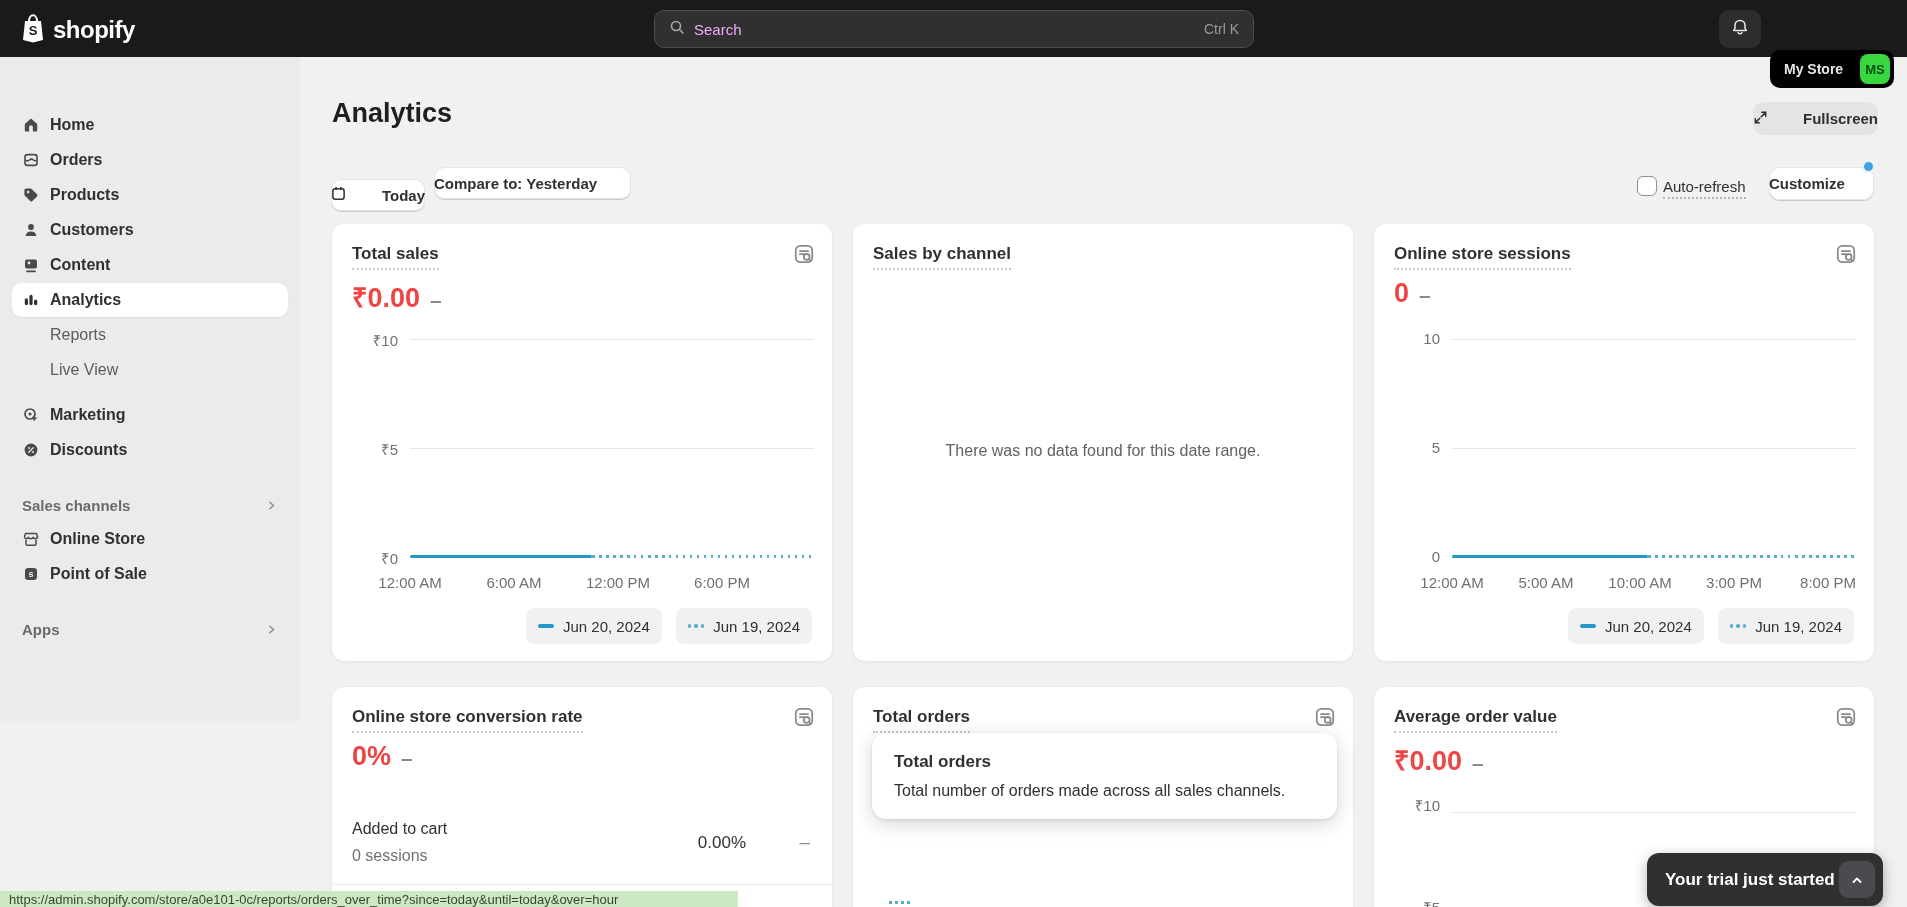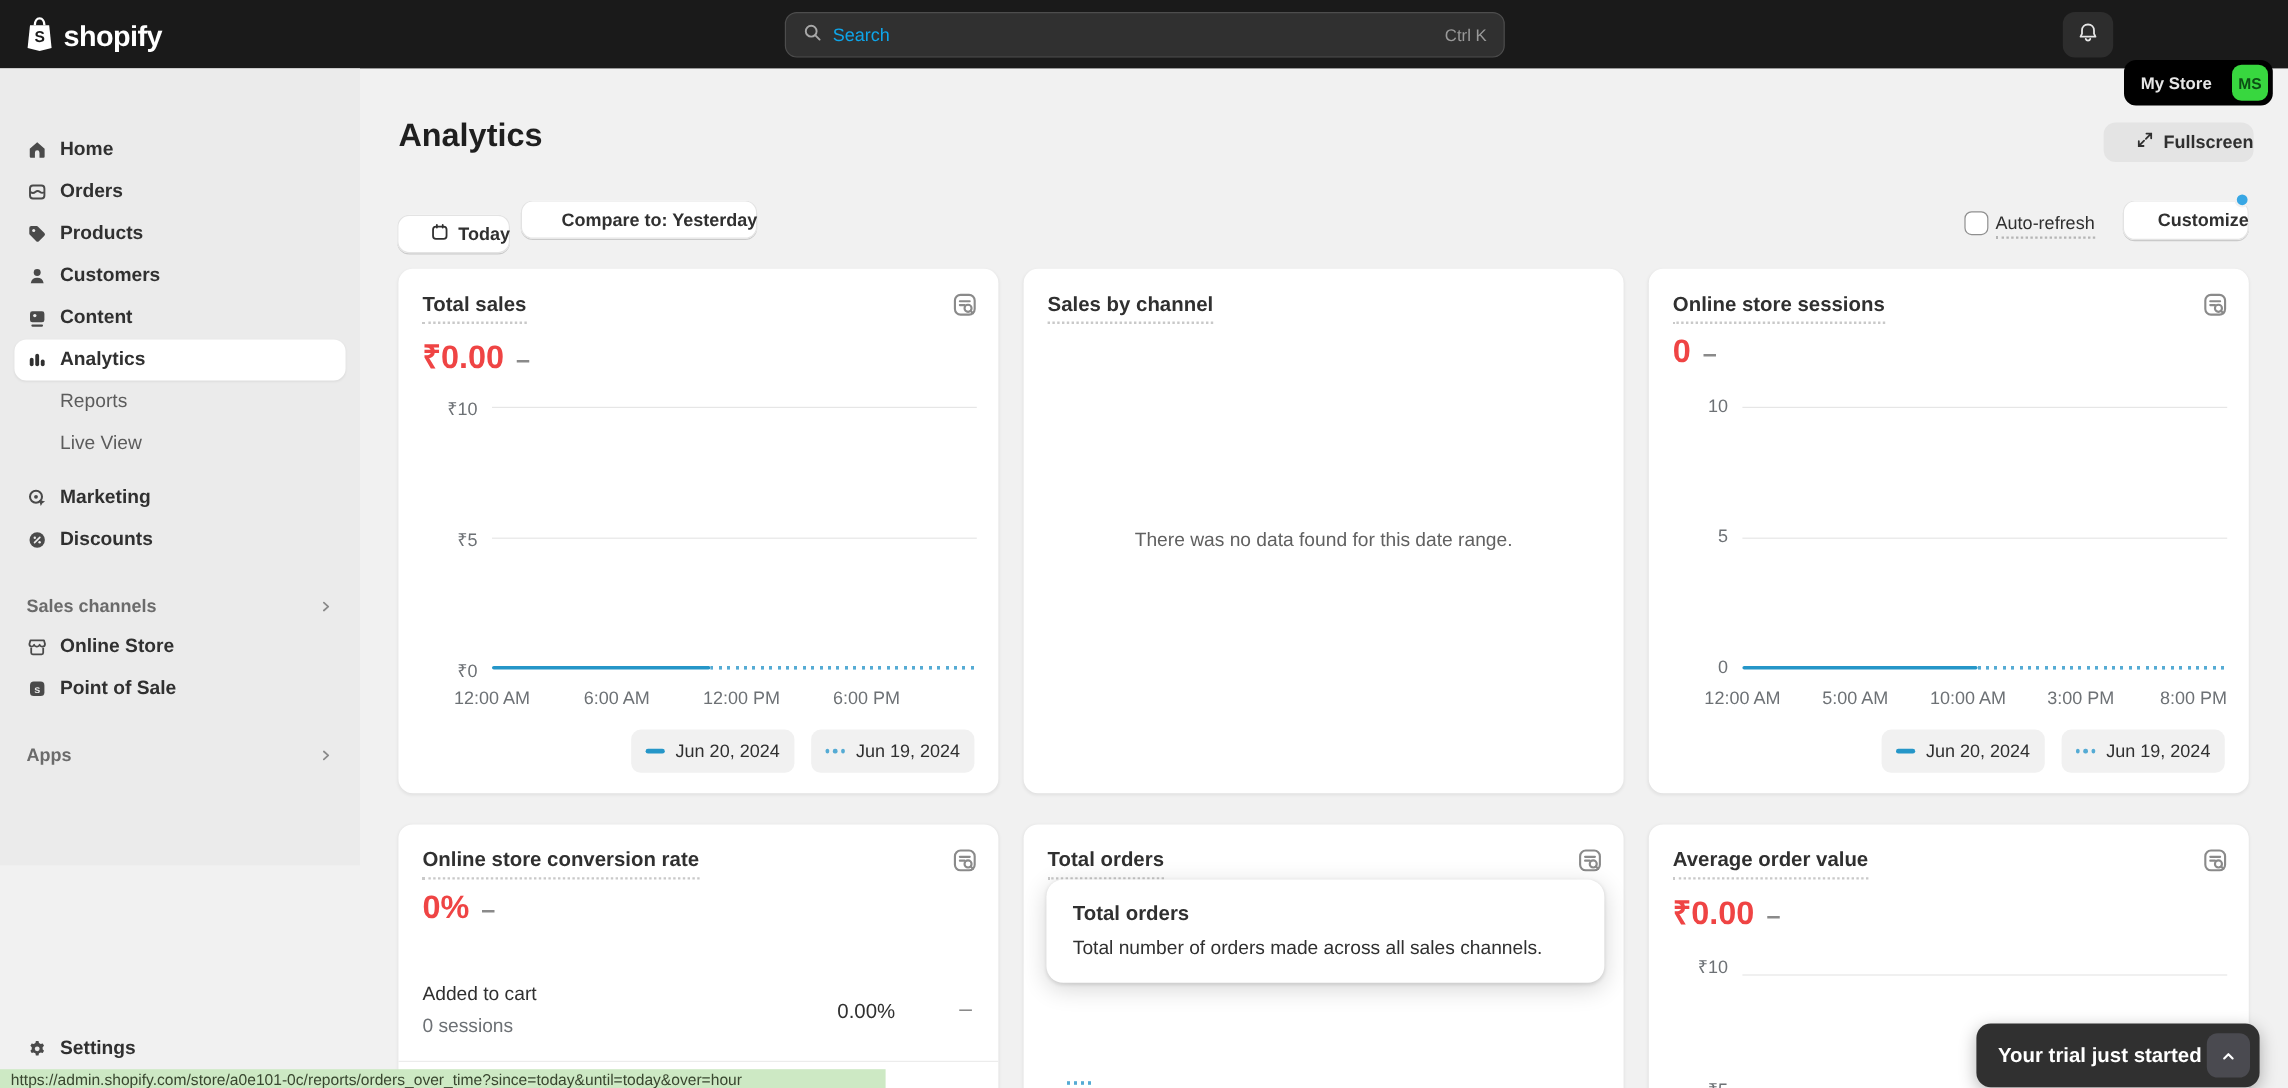--- a/index.html
+++ b/index.html
@@ -6,21 +6,21 @@
   html,body { width:1907px; height:907px; overflow:hidden; }
   body { font-family:"Liberation Sans", sans-serif; color:#303030; }
   .screen { position:relative; width:1907px; height:907px; background:#f1f1f1; overflow:hidden; }
 
   
   .topbar { position:absolute; left:0; top:0; width:1907px; height:57px; background:#1a1a1a; }
   .logo { position:absolute; left:20px; top:13px; display:flex; align-items:center; gap:7px; cursor:pointer; }
   .logo-word { color:#fff; font-size:24px; font-weight:700; letter-spacing:-0.5px; }
   .searchbar { position:absolute; left:654px; top:10px; width:600px; height:38px; background:#303030;
                border:1px solid #4d4d4d; border-radius:10px; display:flex; align-items:center; padding:0 14px; gap:9px; }
-  .search-text { color:#0ea5e9; font-size:15px; flex:1; }
+  .search-text { color:#f0abfc; font-size:15px; flex:1; }
   .search-shortcut { color:#999; font-size:14px; }
   .icon-btn { position:absolute; width:42px; height:38px; top:10px; background:#2d2d2d; border-radius:10px;
               display:flex; align-items:center; justify-content:center; cursor:pointer; }
   .bell-btn { left:1719px; }
   .store-chip { position:absolute; left:1770px; top:10px; width:124px; height:38px; background:#000000; border-radius:10px;
                 display:flex; align-items:center; justify-content:space-between; padding:0 4px 0 14px; cursor:pointer;margin-top:40px; }
   .store-name { color:#e6e6e6; font-size:14px; font-weight:600; }
   .store-avatar { width:30px; height:30px; border-radius:8px; background:#38d73f; color:#0c4f14;
                   font-size:13px; font-weight:700; display:flex; align-items:center; justify-content:center; }
 
@@ -34,21 +34,21 @@
              color:#5c5c5c; cursor:pointer; margin-bottom:1px; border-radius:10px; }
   .nav-gap { height:10px; }
   .nav-header { height:34px; margin-top:21px; display:flex; align-items:center; justify-content:space-between;
                 padding:0 10px; font-size:15px; font-weight:700; color:#6b6b6b; cursor:pointer; }
   .nav-header .chev { color:#8a8a8a; display:flex; }
   .settings-row { position:absolute; left:12px; top:800px; width:276px; }
 
   
   .page-title { position:absolute; left:332px; top:98px; font-size:27px; font-weight:700; color:#1f1f1f; }
   .btn { background:#fff; border-radius:10px; box-shadow:inset 0 0 0 1px #e3e3e3, 0 1px 0 rgba(26,26,26,.18);
-         display:flex; align-items:center; justify-content:flex-end; gap:8px; font-size:15px; font-weight:600;
+         display:flex; align-items:center; justify-content:space-between; gap:8px; font-size:15px; font-weight:600;
          color:#303030; cursor:pointer; }
   .fullscreen-btn { position:absolute; left:1753px; top:102px; width:125px; height:33px; background:#e4e4e4;
                     box-shadow:none; border-radius:10px; }
   .today-btn { position:absolute; left:331px; top:167px; width:94px; height:32px;margin-top:12px; }
   .compare-btn { position:absolute; left:434px; top:167px; width:197px; height:32px; }
   .customize-btn { position:absolute; left:1769px; top:167px; width:105px; height:33px; }
   .notif-dot { position:absolute; left:1862px; top:160px; width:13px; height:13px; border-radius:50%;
                background:#38a7e4; border:2px solid #f1f1f1; z-index:5; }
   .checkbox { position:absolute; left:1637px; top:176px; width:20px; height:20px; background:#fff;
               border:1.5px solid #8f8f8f; border-radius:6px; cursor:pointer; }
@@ -278,29 +278,20 @@
 
     <div class="nav-header">
       <span>Apps</span>
       <span class="chev">
         <svg width="13" height="13" viewBox="0 0 16 16">
             <path d="M6 4l4.5 4L6 12" stroke="#8a8a8a" stroke-width="1.8" fill="none" stroke-linecap="round" stroke-linejoin="round"></path>
           </svg>
       </span>
     </div>
 
-    <div class="nav-row settings-row">
-      <span class="nico">
-        <svg width="16" height="16" viewBox="0 0 16 16" fill="#4a4a4a">
-          <path d="M6.9 1.5h2.2l.4 1.7c.5.2 1 .4 1.4.8l1.7-.5 1.1 1.9-1.2 1.3a5 5 0 0 1 0 1.6l1.2 1.3-1.1 1.9-1.7-.5c-.4.4-.9.6-1.4.8l-.4 1.7H6.9l-.4-1.7a5 5 0 0 1-1.4-.8l-1.7.5-1.1-1.9 1.2-1.3a5 5 0 0 1 0-1.6L2.3 5.4l1.1-1.9 1.7.5c.4-.4.9-.6 1.4-.8z"></path>
-          <circle cx="8" cy="8" r="2" fill="#ebebeb"></circle>
-        </svg>
-      </span>
-      <span>Settings</span>
-    </div>
   </div>
 
   <h1 class="page-title">Analytics</h1>
 
   <div class="btn fullscreen-btn">
     <span>
       <svg width="15" height="15" viewBox="0 0 16 16">
         <path d="M9.3 2.5h4.2v4.2M13.2 2.8 8.8 7.2M6.7 13.5H2.5V9.3M2.8 13.2l4.4-4.4" stroke="#303030" stroke-width="1.6" fill="none" stroke-linecap="round"></path>
       </svg>
     </span>

